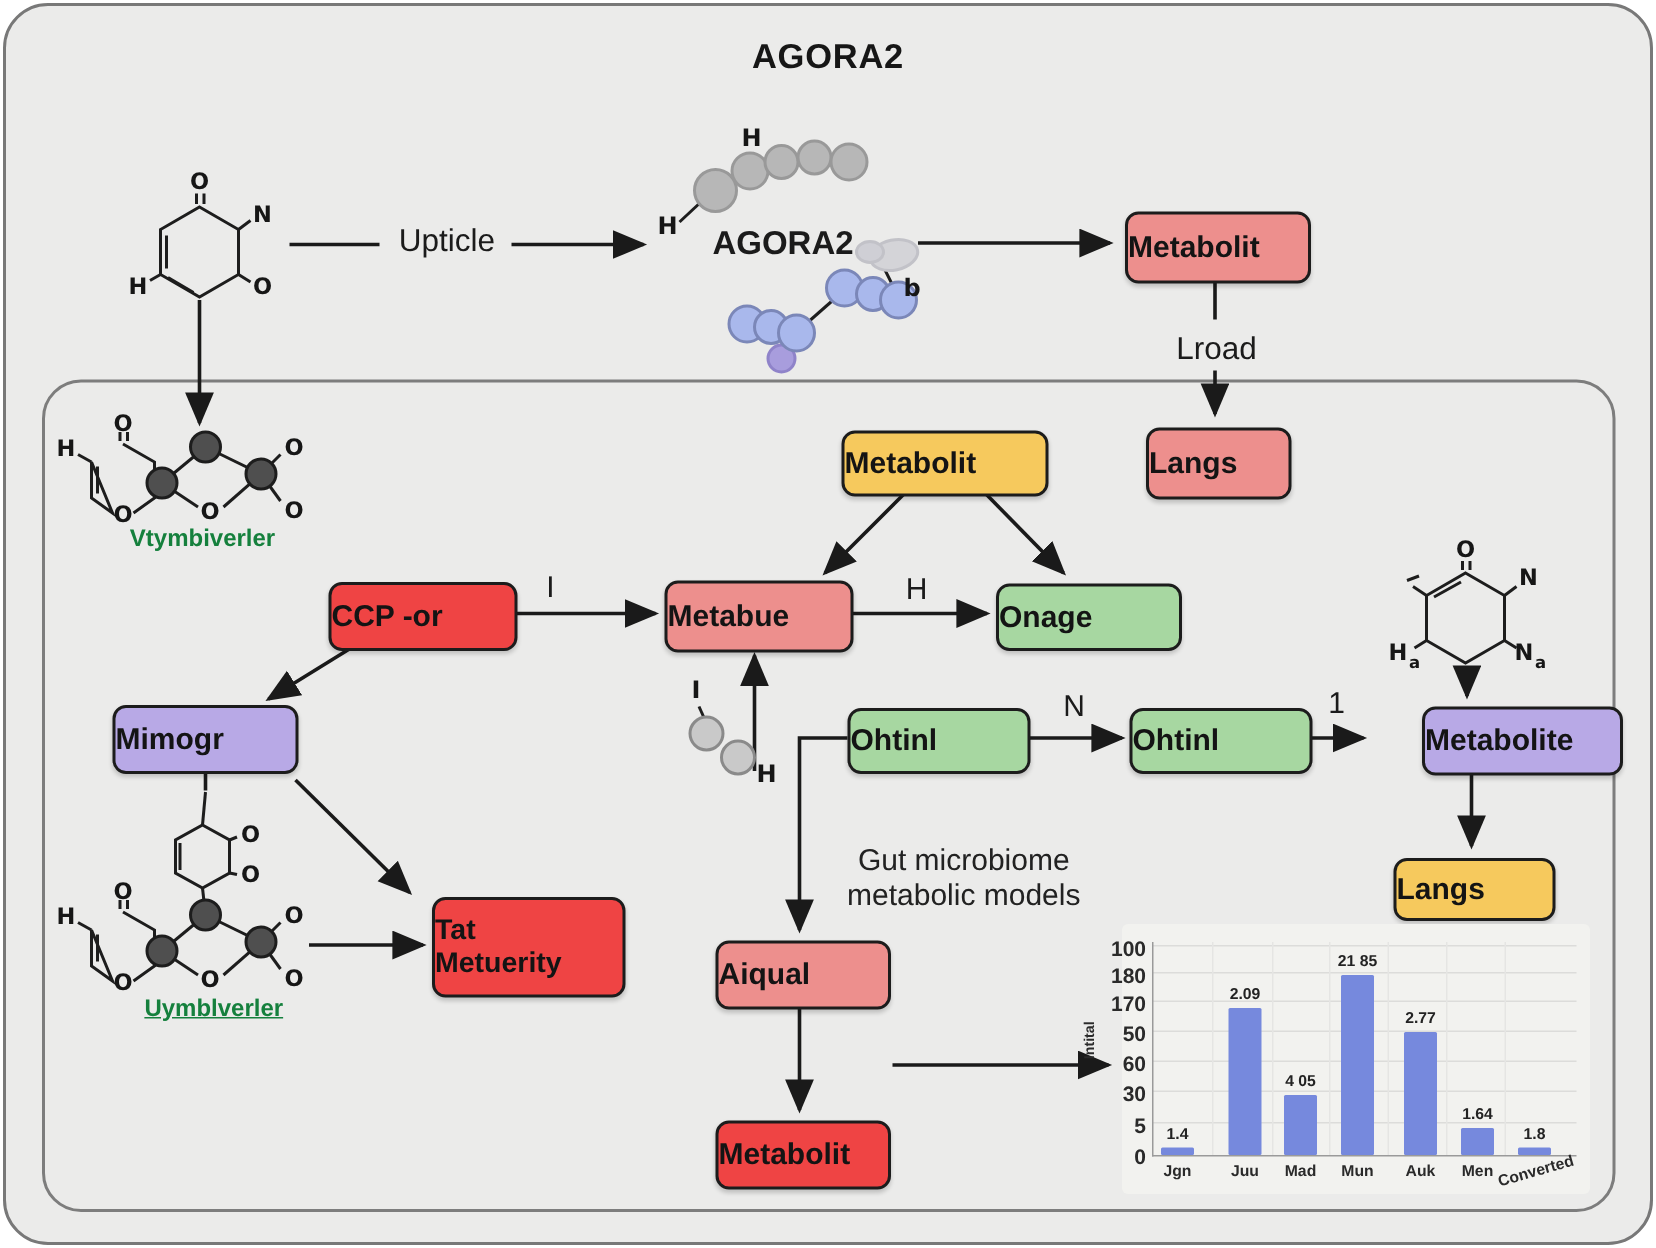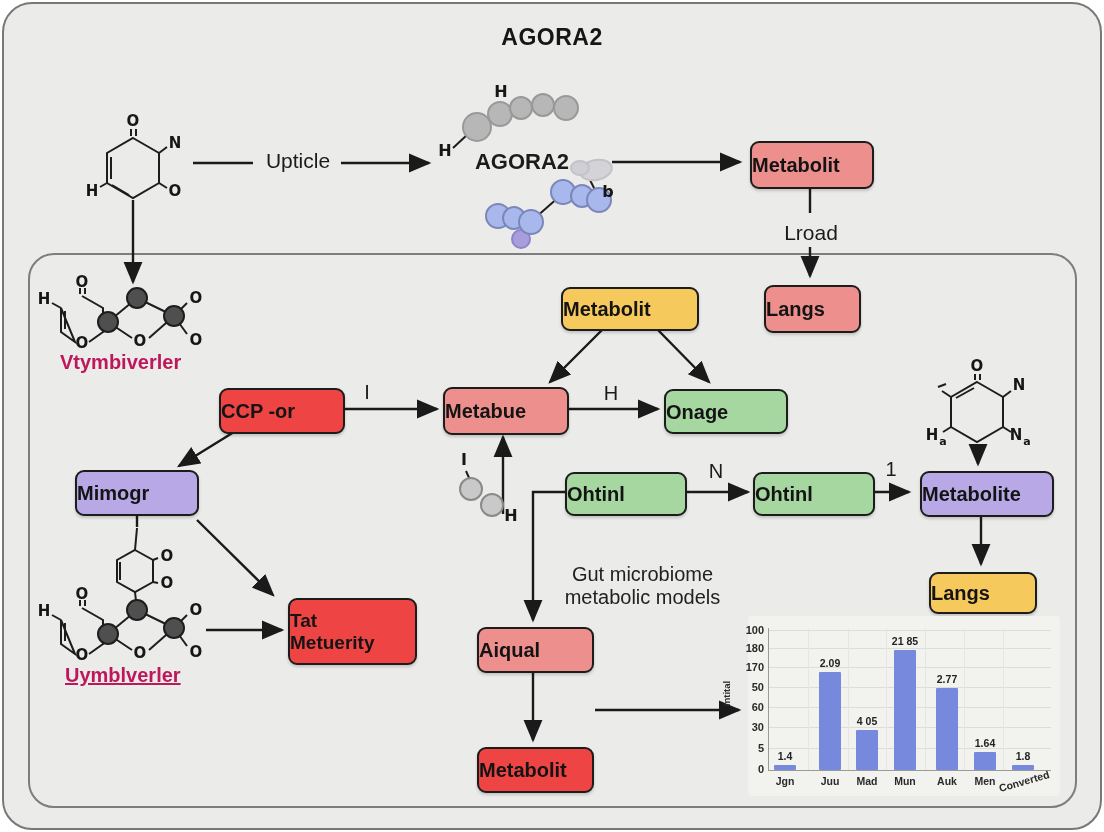--- a/index.html
+++ b/index.html
@@ -11,34 +11,34 @@
          font-size:23px;font-weight:700;letter-spacing:.5px;}
   .inner-frame{position:absolute;left:28px;top:253px;width:1045px;height:551px;
         border:2px solid #7d7d7d;border-radius:26px;}
   svg{position:absolute;left:0;top:0;}
   .box{position:absolute;display:flex;flex-direction:column;align-items:flex-start;justify-content:center;
        border:2.5px solid #1c1c1c;border-radius:9px;font-weight:700;font-size:20px;color:#141414;
        box-shadow:0 2px 3px rgba(0,0,0,.18);text-align:center;line-height:22px;}
   .red{background:#ed8f8d;} .yellow{background:#f6c95d;} .green{background:#a7d7a1;}
   .blue{background:#ef4444;} .purple{background:#b8a9e6;}
   .lab{position:absolute;font-size:21px;color:#1b1b1b;text-align:center;}
-  .mol-lab{position:absolute;font-size:20px;font-weight:600;color:#be185d;}
+  .mol-lab{position:absolute;font-size:16px;font-weight:600;color:#15803d;text-align:center;}
   .subtitle{position:absolute;left:535px;top:563px;width:215px;text-align:center;
         font-size:20px;font-weight:500;line-height:23px;color:#222;}
   
   .chart-panel{position:absolute;left:748px;top:616px;width:312px;height:180px;
         background:#f2f2ef;border-radius:4px;}
   .gl{position:absolute;background:#dcdcda;height:1px;}
   .glv{position:absolute;background:#e5e5e3;width:1px;}
   .axis{position:absolute;background:#9a9a9a;}
   .bar{position:absolute;width:22px;background:#7689dd;border-radius:1px;}
   .bval{position:absolute;width:46px;text-align:center;font-size:10.5px;font-weight:700;color:#232323;}
   .bxl{position:absolute;width:46px;text-align:center;font-size:10.5px;font-weight:600;color:#2a2a2a;}
   .bxl-rot{width:62px;transform:rotate(-16deg);}
-  .bytick{position:absolute;width:30px;text-align:right;font-size:11px;font-weight:600;color:#2a2a2a;}
+  .bytick{position:absolute;width:30px;text-align:right;font-size:14px;font-weight:600;color:#2a2a2a;}
   .bylab{position:absolute;left:714px;top:688px;font-size:9.5px;font-weight:700;color:#2a2a2a;
         transform:rotate(-90deg);transform-origin:center;}
 </style>
 </head>
 <body>
 
 <div id="stage">
   <div id="card"></div>
   <div class="title">AGORA2</div>
   <div class="inner-frame"></div>
@@ -223,21 +223,21 @@
   <div class="box blue" style="left:288px;top:598px;width:125px;height:63px;font-size:19px;line-height:22px;">
     <span>Tat</span>
     <span>Metuerity</span>
   </div>
   <div class="box green" style="left:565px;top:472px;width:118px;height:40px;">
       <span>Ohtinl</span>
     </div>
   <div class="box green" style="left:753px;top:472px;width:118px;height:40px;">
       <span>Ohtinl</span>
     </div>
-  <div class="box purple" style="left:920px;top:471px;width:130px;height:42px;">
+  <div class="box purple" style="left:948px;top:471px;width:130px;height:42px;">
       <span>Metabolite</span>
     </div>
   <div class="box yellow" style="left:929px;top:572px;width:104px;height:38px;">
       <span>Langs</span>
     </div>
   <div class="box red" style="left:477px;top:627px;width:113px;height:42px;">
       <span>Aiqual</span>
     </div>
   <div class="box blue" style="left:477px;top:747px;width:113px;height:42px;">
       <span>Metabolit</span>

